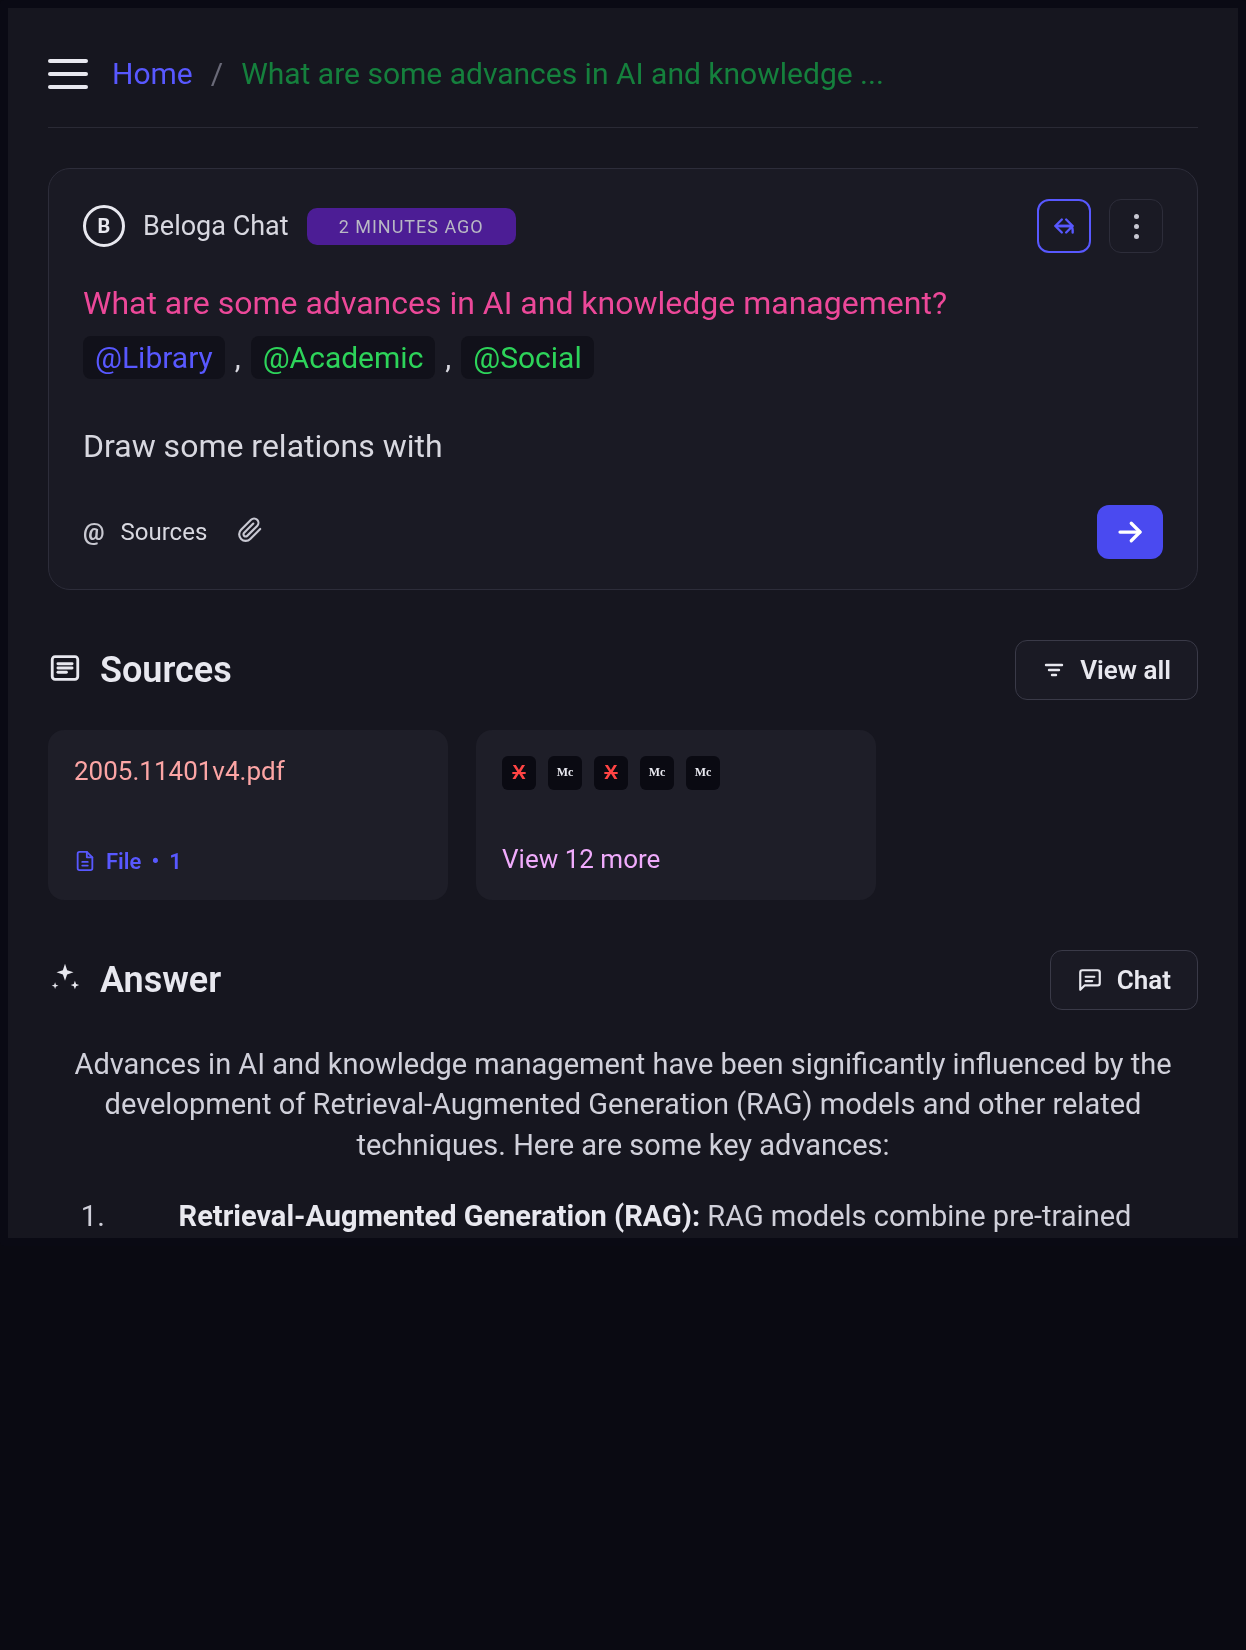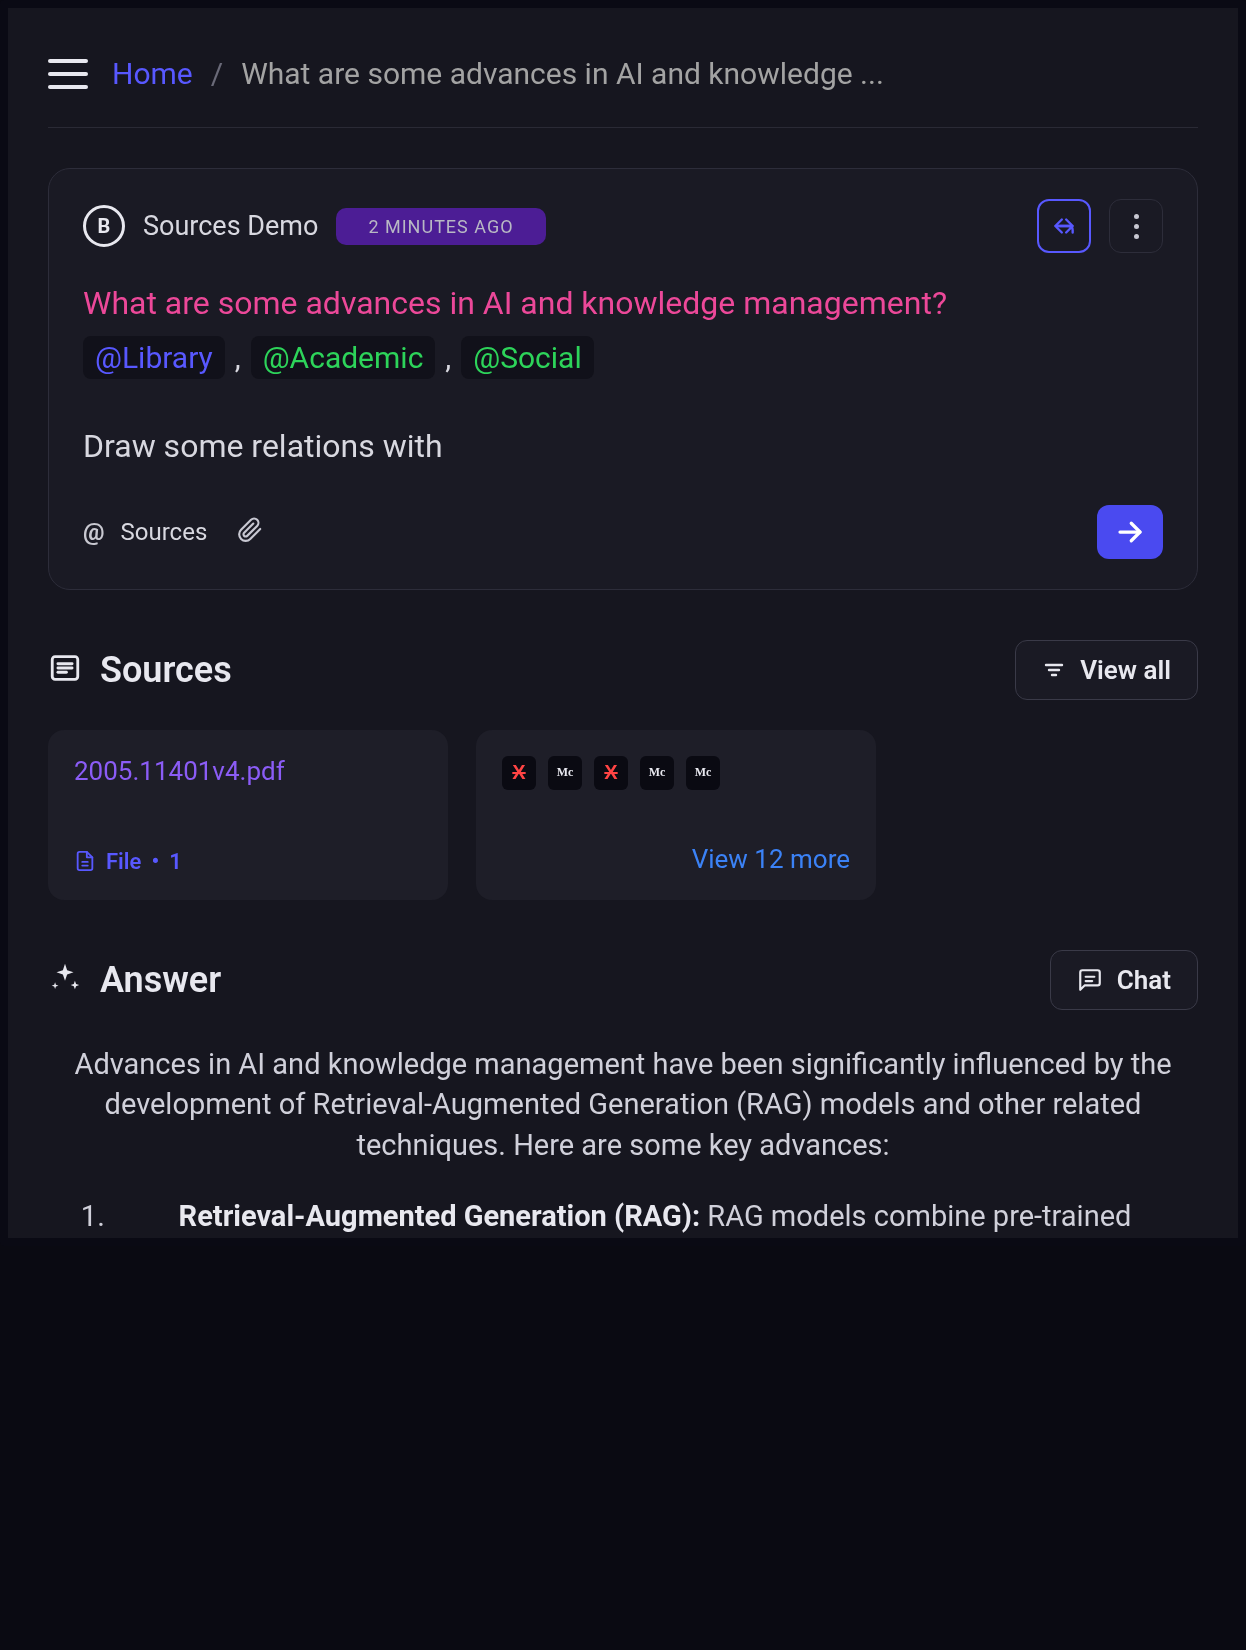--- a/index.html
+++ b/index.html
@@ -41,21 +41,21 @@
   }
   .hamburger {
     width: 40px; height: 30px;
     display: flex; flex-direction: column; justify-content: space-between;
     cursor: pointer;
   }
   .hamburger span { display: block; height: 4px; width: 100%; background: #e8e8ef; border-radius: 2px; }
   .breadcrumb { display: flex; align-items: center; gap: 18px; font-size: 30px; }
   .breadcrumb .home { color: #5858ff; cursor: pointer; }
   .breadcrumb .sep { color: #6a6a78; }
-  .breadcrumb .current { color: #a3a3a3; }
+  .breadcrumb .current { color: #15803d; }
 
   
   .query-card {
     margin-top: 40px;
     border: 1px solid #2d2d3a;
     border-radius: 22px;
     background: #1a1a24;
     padding: 30px 34px;
   }
   .card-header { display: flex; align-items: center; gap: 18px; }
@@ -138,32 +138,32 @@
 
   .sources-row { margin-top: 30px; display: flex; gap: 28px; }
   .source-card {
     background: #1e1e28;
     border-radius: 16px;
     padding: 26px 26px;
     width: 400px;
     min-height: 170px;
     display: flex; flex-direction: column; justify-content: space-between;
   }
-  .source-card .title { font-size: 26px; color: #8b5cf6; }
+  .source-card .title { font-size: 26px; color: #fca5a5; }
   .file-meta { display: flex; align-items: center; gap: 10px; color: #5858ff; font-size: 22px; font-weight: 600; }
   .more-card .thumbs { display: flex; gap: 12px; }
   .thumb {
     width: 34px; height: 34px; border-radius: 6px;
     background: #0a0a12;
     display: flex; align-items: center; justify-content: center;
     font-size: 12px; font-weight: 700; color: #e8e8ef;
     font-family: Georgia, serif;
   }
   .thumb.x { font-family: sans-serif; color: #ff4444; text-decoration: line-through; font-size: 20px;}
-  .more-card .more-text { font-size: 26px; color: #3b82f6; text-align: right; }
+  .more-card .more-text { font-size: 26px; color: #f0abfc; }
 
   
   .answer-body {
     margin-top: 34px;
     font-size: 29px;
     line-height: 1.4;
     color: #d0d0da;
     text-align: center;
   }
   .answer-body ol { margin-top: 30px; padding-left: 64px; }
@@ -185,21 +185,21 @@
       <div class="breadcrumb">
         <span class="home">Home</span>
         <span class="sep">/</span>
         <span class="current">What are some advances in AI and knowledge ...</span>
       </div>
     </div>
 
     <div class="query-card">
       <div class="card-header">
         <div class="avatar">B</div>
-        <div class="username">Sources Demo</div>
+        <div class="username">Beloga Chat</div>
         <div class="time-badge">2 MINUTES AGO</div>
         <div class="flex-spacer"></div>
         <div class="icon-btn share">
           <svg width="26" height="26" viewBox="0 0 24 24" fill="none" stroke="#5858ff" stroke-width="2.2" stroke-linecap="round" stroke-linejoin="round">
             <path d="M4 12l6 6M4 12l6-6M4 12h12c3 0 4 2 4 4v2"></path>
             <path transform="rotate(180 12 12)" d="M4 12l6 6M4 12l6-6M4 12h12"></path>
           </svg>
         </div>
         <div class="icon-btn">
           <div class="dots">

